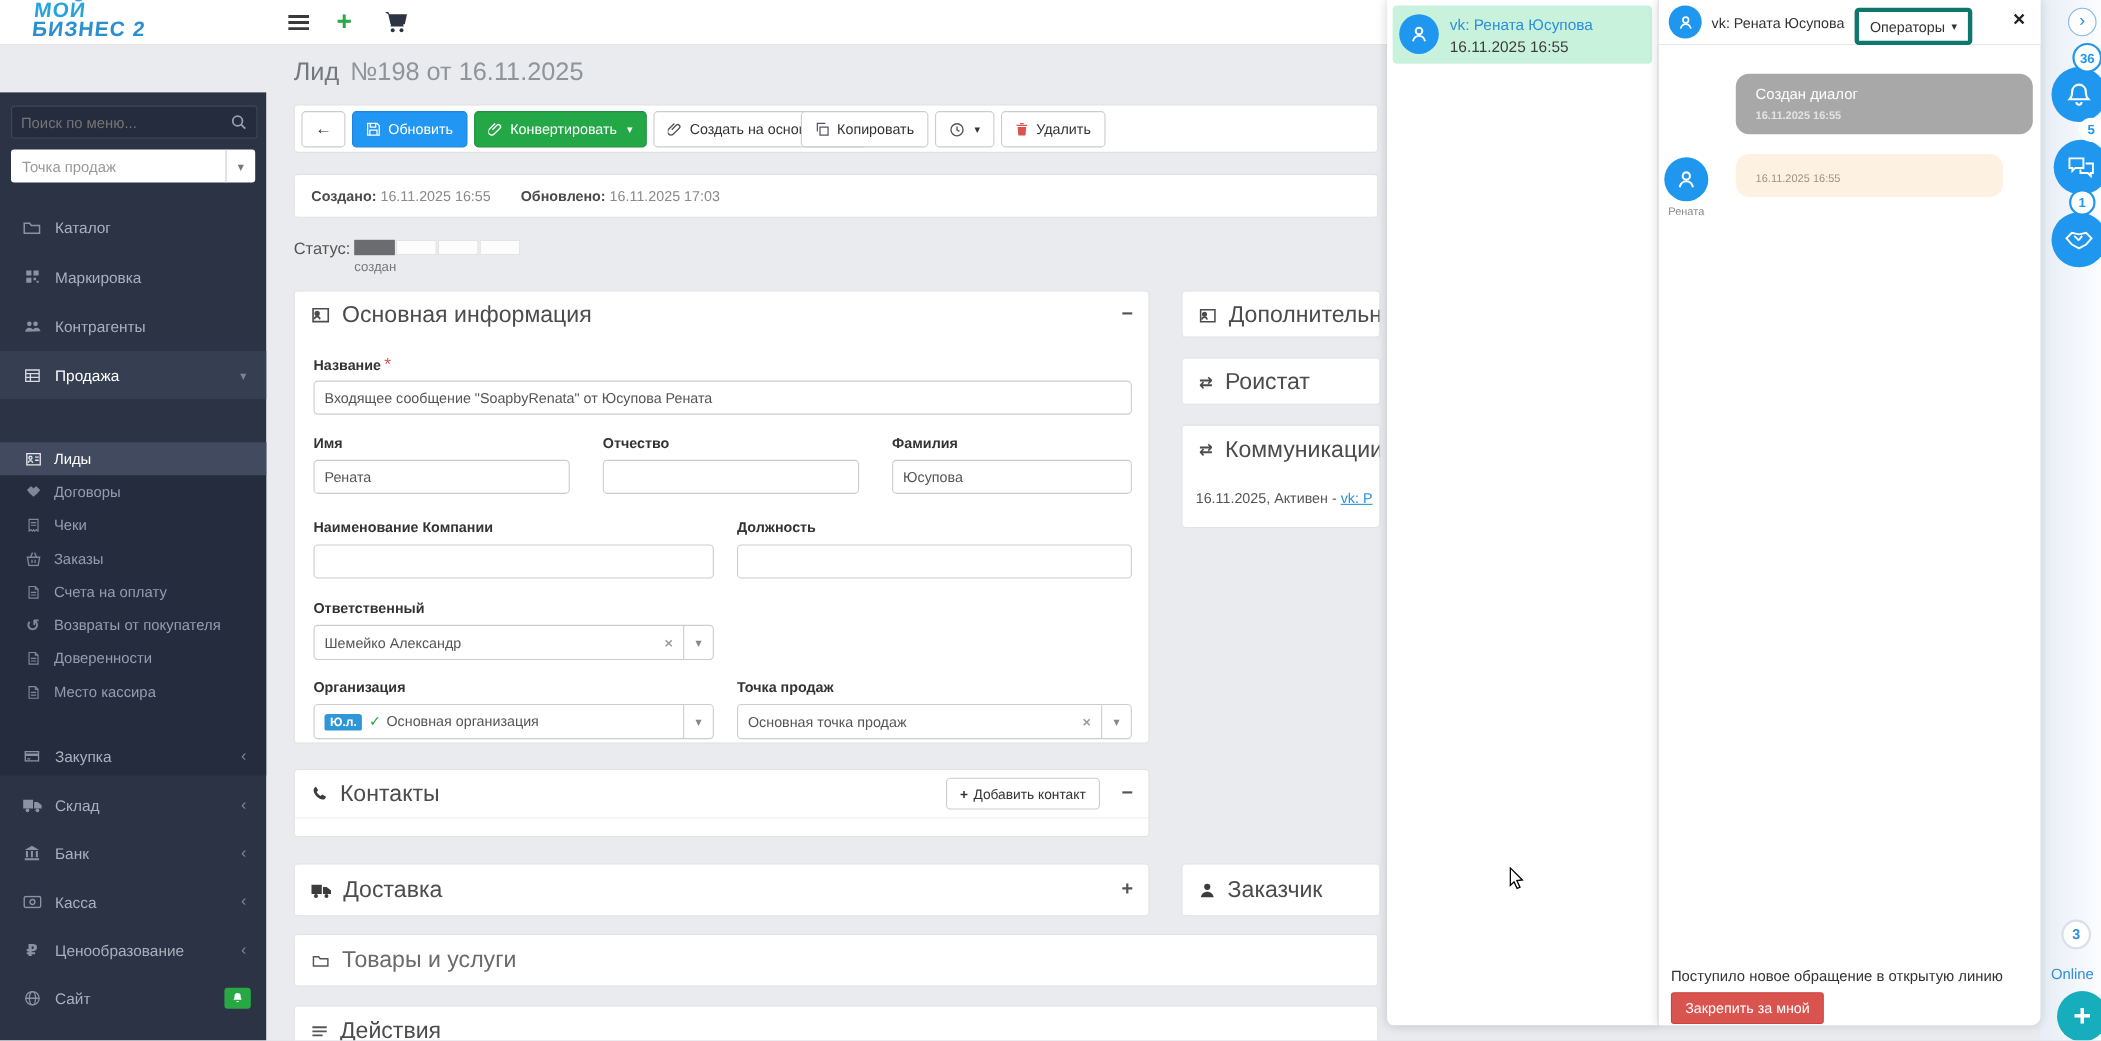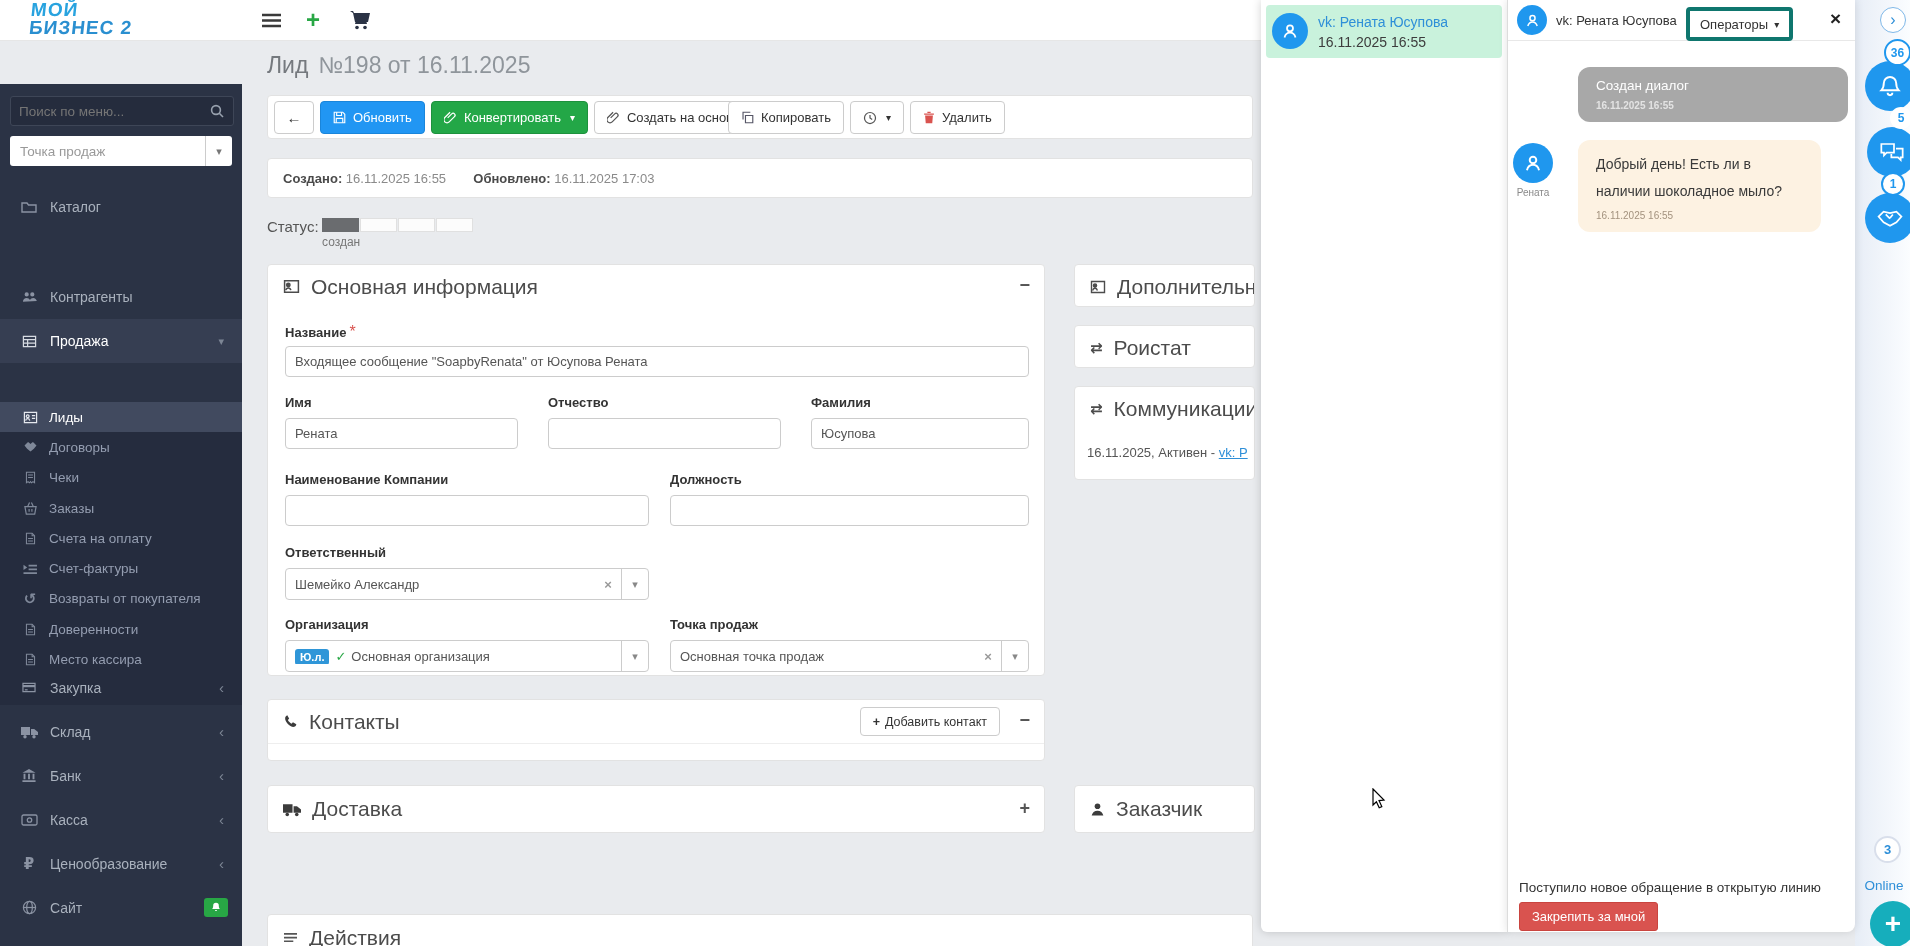--- a/index.html
+++ b/index.html
@@ -113,20 +113,28 @@
     </div>
 
     <div class="m-row" style="top:100px;">
       <span class="ico">
           <svg class="svgi" width="16" height="16" viewBox="0 0 16 16">
             <path d="M1 4h5l1.5 2H15v7H1z" fill="none" stroke="currentColor" stroke-width="1.4"></path>
           </svg>
         </span>
       <span>Каталог</span>
     </div>
+    <div class="m-row" style="top:145px;">
+      <span class="ico">
+          <svg class="svgi" width="15" height="15" viewBox="0 0 16 16">
+            <path fill="currentColor" d="M2 2h5v5H2zM9 2h5v5H9zM2 9h5v5H2zM9 9h2.5v2.5H9zM12 12h2v2h-2z"></path>
+          </svg>
+        </span>
+      <span>Маркировка</span>
+    </div>
     <div class="m-row" style="top:190px;">
       <span class="ico">
           <svg class="svgi" width="17" height="15" viewBox="0 0 16 16">
             <path fill="currentColor" d="M5 3.5A2.2 2.2 0 115 8a2.2 2.2 0 010-4.5zM11 3.5A2.2 2.2 0 1111 8a2.2 2.2 0 010-4.5zM1 13.5c0-2.3 1.8-4 4-4 1.5 0 2.9.8 3.5 2.1.6-1.3 2-2.1 3.5-2.1 2 0 3.5 1.5 3.8 3.4l-14.8.6z"></path>
           </svg>
         </span>
       <span>Контрагенты</span>
     </div>
     <div class="m-row open" style="top:235px;height:44px;">
       <span class="ico">
@@ -186,30 +194,20 @@
       <div class="sm-row">
         <span class="ico">
             <svg class="svgi" width="13" height="15" viewBox="0 0 16 16">
               <g fill="none" stroke="currentColor" stroke-width="1.3">
                 <path d="M3 1.5h7l3 3v10H3z"></path>
                 <path d="M10 1.5v3h3M5 8h6M5 11h6"></path>
               </g>
             </svg>
           </span>
         <span>Счета на оплату</span>
-      </div>
-      <div class="sm-row">
-        <span class="ico">
-            <svg class="svgi" width="16" height="13" viewBox="0 0 16 14">
-              <g fill="currentColor">
-                <path d="M1 3l4 2.8L1 8.6zM6.5 3h9v1.8h-9zM6.5 7h9v1.8h-9zM1 11h14.5v1.8H1z"></path>
-              </g>
-            </svg>
-          </span>
-        <span>Счет-фактуры</span>
       </div>
       <div class="sm-row">
         <span class="ico" style="font-size:15px;font-weight:bold;">↺</span>
         <span>Возвраты от покупателя</span>
       </div>
       <div class="sm-row">
         <span class="ico">
             <svg class="svgi" width="13" height="15" viewBox="0 0 16 16">
               <g fill="none" stroke="currentColor" stroke-width="1.3">
                 <path d="M3 1.5h7l3 3v10H3z"></path>
@@ -491,20 +489,30 @@
                 <circle cx="4" cy="11.7" r="1.7"></circle>
                 <circle cx="13" cy="11.7" r="1.7"></circle>
               </g>
             </svg>
           </span>
         <span class="ptitle">Доставка</span>
         <span class="pcollapse" style="top:12px;">+</span>
       </div>
     </div>
 
+    <div class="panel" style="left:25px;top:809px;width:986px;height:48px;">
+      <div class="phead" style="height:46px;">
+        <span class="pico">
+            <svg class="svgi" width="17" height="15" viewBox="0 0 16 16">
+              <path d="M1 4h5l1.5 2H15v7H1z" fill="none" stroke="#555" stroke-width="1.4"></path>
+            </svg>
+          </span>
+        <span class="ptitle" style="color:#6a6a6a;">Товары и услуги</span>
+      </div>
+    </div>
 
     <div class="panel" style="left:25px;top:874px;width:986px;height:48px;">
       <div class="phead" style="height:46px;">
         <span class="pico">
             <svg class="svgi" width="15" height="13" viewBox="0 0 16 14">
               <g stroke="#555" stroke-width="1.8">
                 <path d="M1 2h14M1 6h14M1 10h10"></path>
               </g>
             </svg>
           </span>
@@ -597,21 +605,20 @@
     <div class="avatar" style="position:absolute;left:5px;top:143px;width:40px;height:40px;">
       <svg class="svgi" width="22" height="22" viewBox="0 0 16 16">
           <g fill="none" stroke="#fff" stroke-width="1.4">
             <circle cx="8" cy="5.8" r="2.4"></circle>
             <path d="M3.6 13.2c.6-2.4 2.3-3.9 4.4-3.9s3.8 1.5 4.4 3.9"></path>
           </g>
         </svg>
     </div>
     <div style="position:absolute;left:0px;top:187px;width:50px;text-align:center;font-size:10px;color:#8a8a8a;">Рената</div>
     <div class="bub-peach">
-      <div style="font-size:14px;color:#3a3a3a;line-height:1.9;">Добрый день! Есть ли в наличии шоколадное мыло?</div>
       <div style="font-size:10px;color:#a3927e;margin-top:6px;">16.11.2025 16:55</div>
     </div>
 
     <div style="position:absolute;left:11px;top:880px;font-size:13.5px;color:#333;">Поступило новое обращение в открытую линию</div>
     <button class="redbtn" style="left:11px;top:902px;">Закрепить за мной</button>
   </div>
 
   <div class="rail"></div>
   <div class="circ" style="left:1880px;top:7px;width:26px;height:26px;background:#fff;border:1.5px solid #7fb8e8;color:#2e8fd8;font-size:16px;box-sizing:border-box;">›</div>
 

